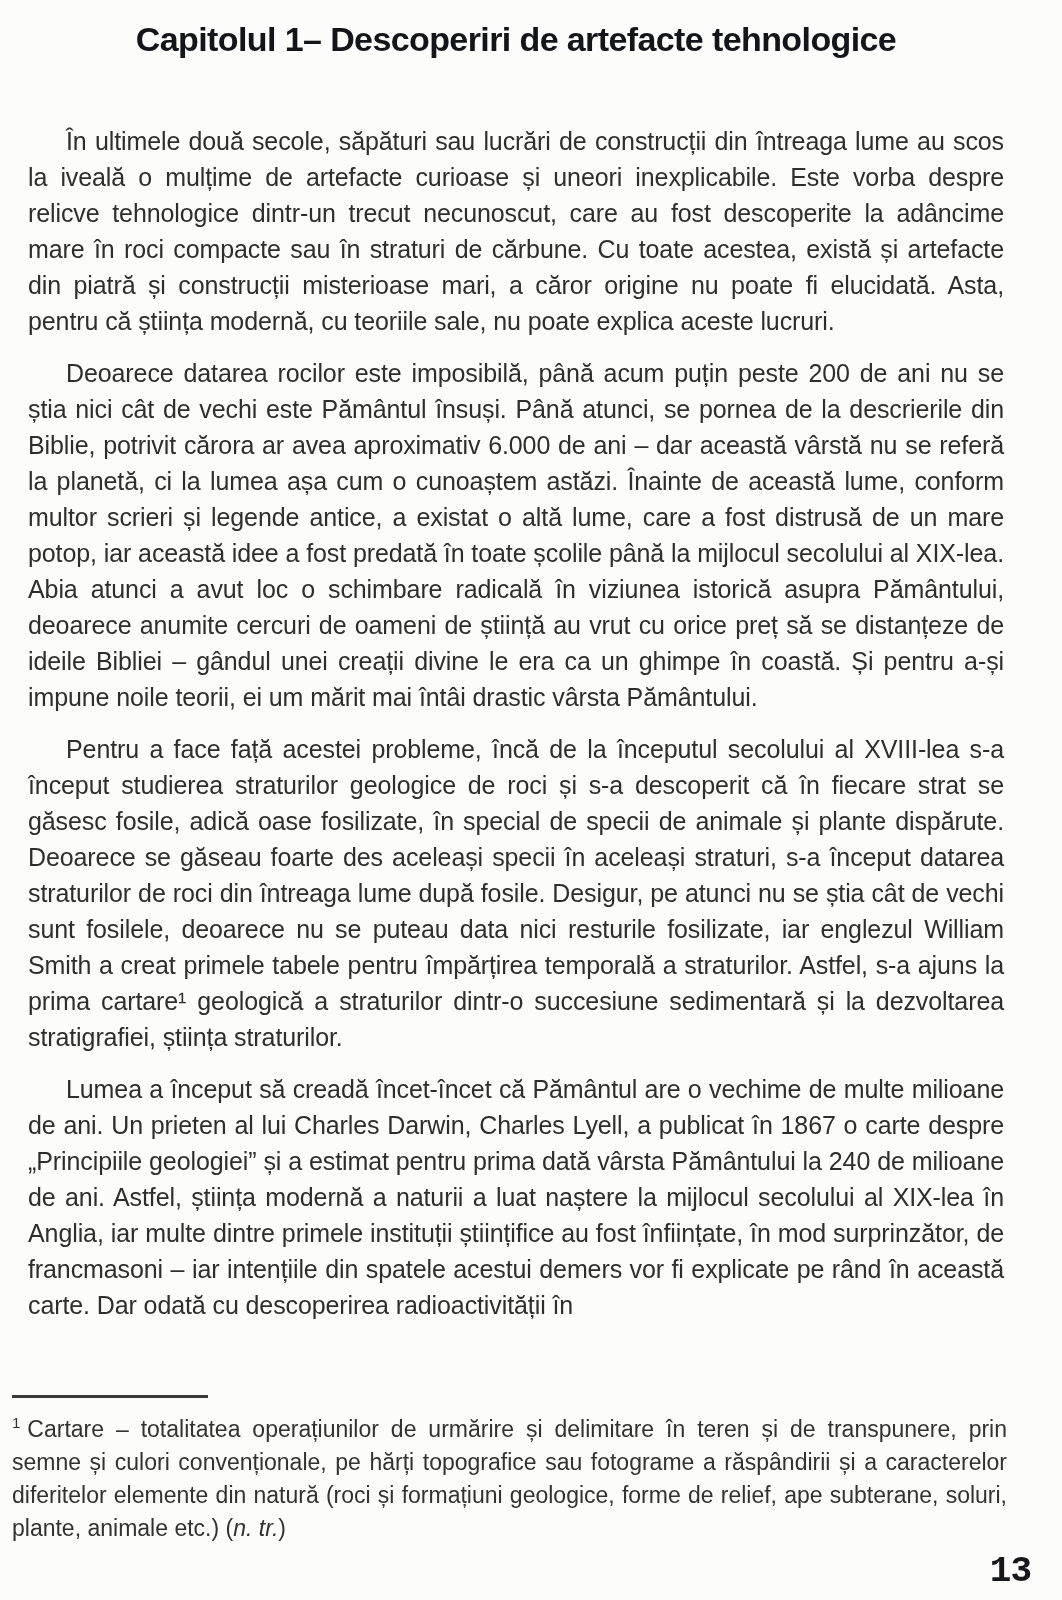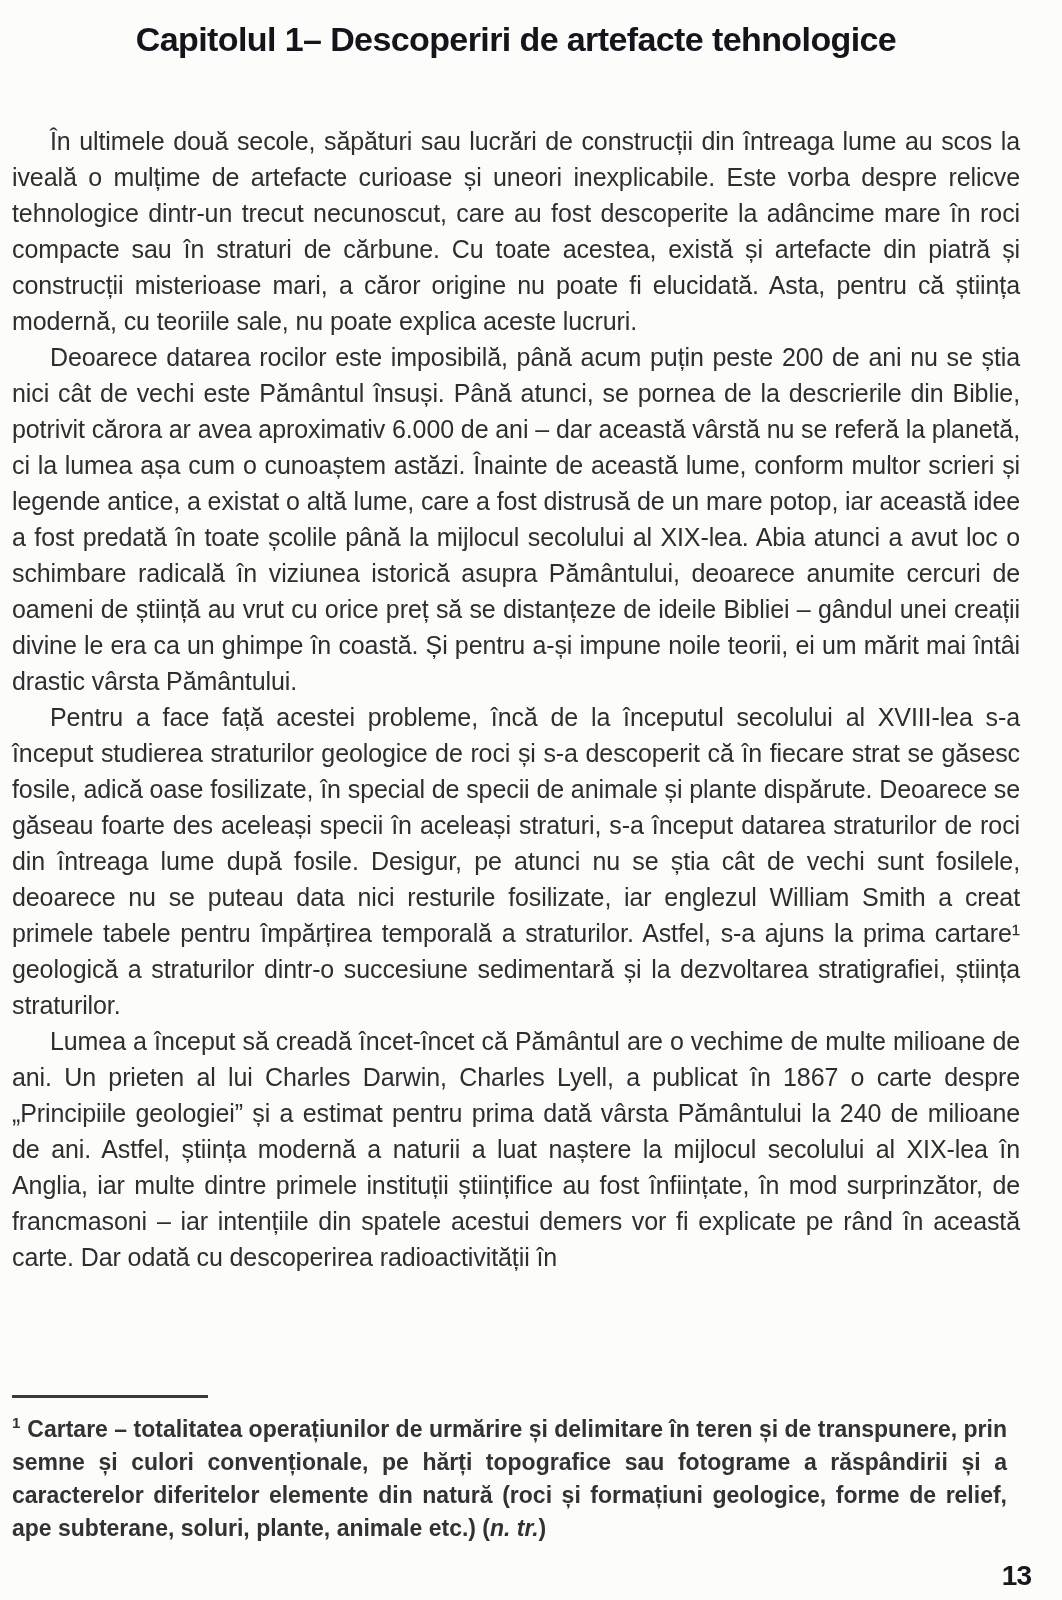--- a/index.html
+++ b/index.html
@@ -34,55 +34,55 @@
   }
   .body-text {
     margin-top: 60px;
     font-size: 25px;
     line-height: 36px;
     text-align: justify;
     letter-spacing: -0.1px;
     color: #2e2e2e;
   }
   .body-text p {
-    margin: 0;
+    margin: 16px;
     text-indent: 38px;
   }
   .footnote {
     position: absolute;
     left: 12px;
     right: 55px;
     bottom: 55px;
   }
   .footnote-rule {
     width: 196px;
     border: 0;
     border-top: 3px solid #3a3a3a;
     margin: 0 0 8px 0;
   }
   .footnote-text {
     margin: 0;
     font-size: 23px;
     line-height: 33px;
     text-align: justify;
     color: #323232;
-    font-weight: bold;
   }
   .footnote-text sup {
     font-size: 15px;
     margin-right: 7px;
   }
   .page-number {
     position: absolute;
     right: 31px;
     bottom: 8px;
-    font-size: 28px;
+    font-size: 36px;
     font-weight: bold;
     letter-spacing: -1px;
     color: #17181c;
+    font-family: Liberation Mono, monospace;
   }
 </style>
 </head>
 <body>
 
 <div class="page">
 
   <h1 class="chapter-title">
       <span class="title-line">Capitolul 1– Descoperiri de artefacte tehnologice</span>
     </h1>

